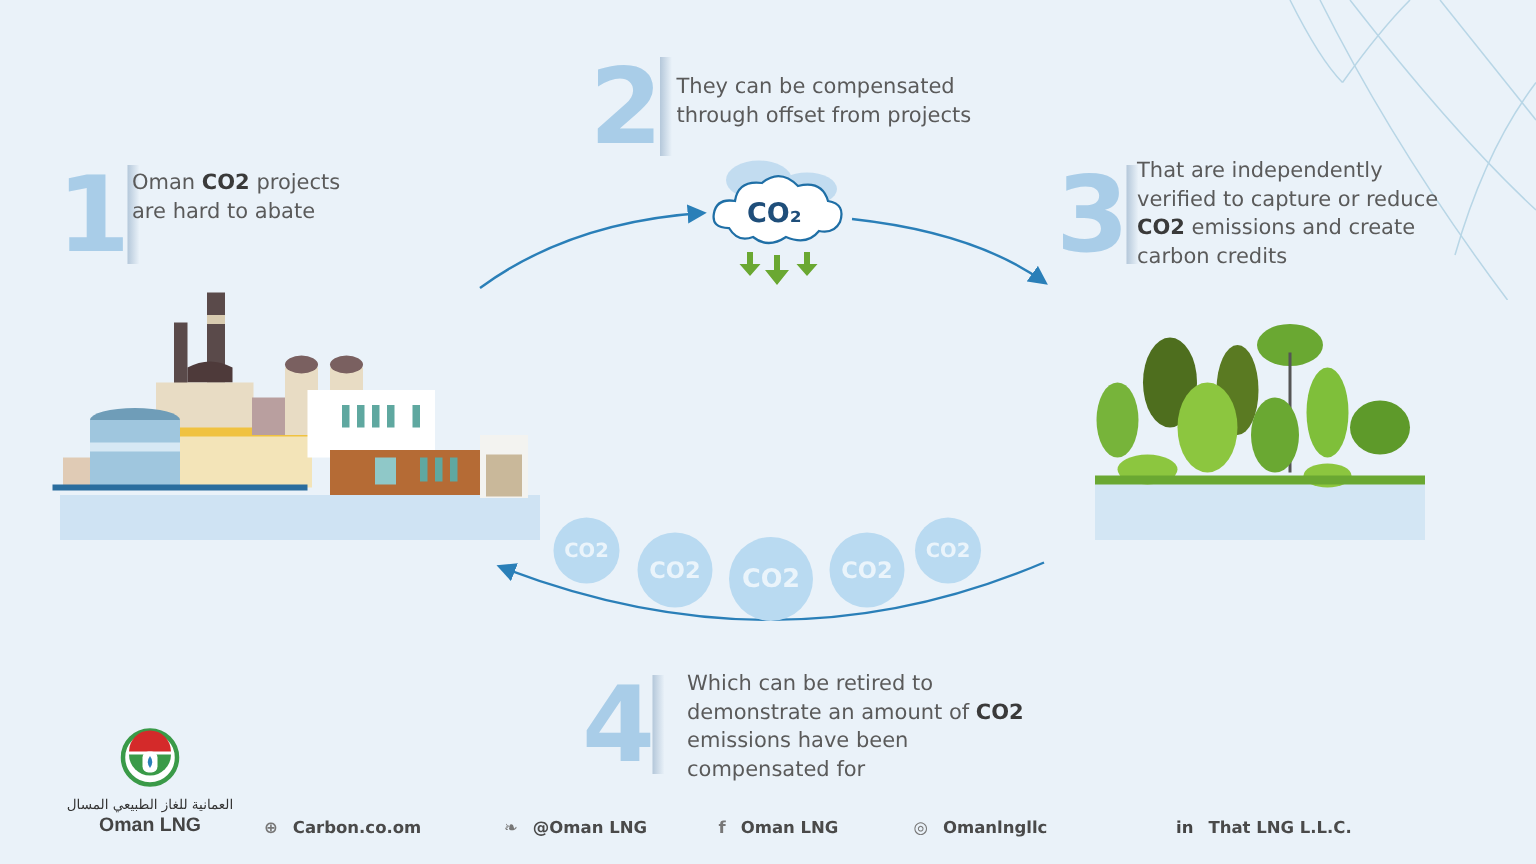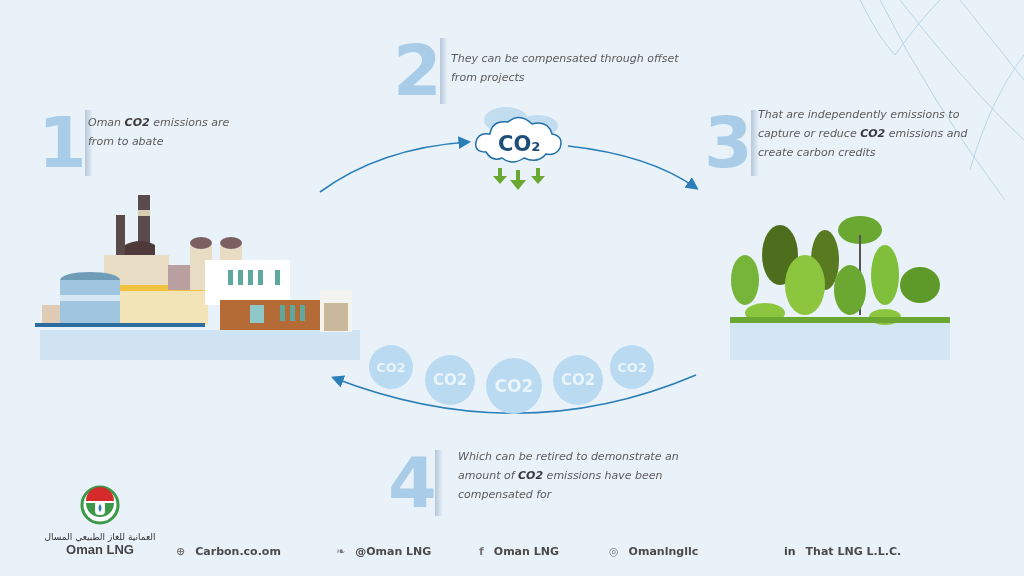--- a/index.html
+++ b/index.html
@@ -1,49 +1,49 @@
 <!DOCTYPE html>
 <html><head>
 <meta charset="utf-8">
 <style>
   html,body{margin:0;padding:0;}
   body{width:1024px;height:576px;overflow:hidden;background:#eaf2f9;font-family:"DejaVu Sans","Liberation Sans",sans-serif;position:relative;color:#555;}
   .abs{position:absolute;}
   .step-num{position:absolute;font-family:"DejaVu Sans",sans-serif;font-weight:bold;color:#a9cde8;line-height:1;}
   .step-num::after{content:"";position:absolute;right:-6px;top:2px;bottom:2px;width:8px;background:linear-gradient(90deg,rgba(80,120,160,0.35),rgba(234,242,249,0));}
-  .step-text{position:absolute;font-size:11px;line-height:19px;color:#5a5a5a;font-style:italic;}
+  .step-text{position:absolute;font-size:14px;line-height:19px;color:#5a5a5a;}
   .step-text b{color:#3a3a3a;}
   .title{position:absolute;left:398px;top:244px;font-size:31px;font-weight:bold;color:#2a86c2;line-height:37px;}
   .bubble{position:absolute;border-radius:50%;background:#b9daf1;color:#eaf4fb;font-weight:bold;display:flex;align-items:center;justify-content:center;}
   .footer-item{position:absolute;top:545px;font-size:11px;font-weight:bold;color:#4a4a4a;display:flex;align-items:center;gap:10px;}
   .footer-item .ic{color:#777;font-size:11px;}
 </style>
 </head>
 <body>
 
 <svg class="abs" style="left:820px;top:0" width="204" height="200">
   <path d="M40 0 Q60 40 75 55" stroke="#b8d6e6" fill="none" stroke-width="1"></path>
   <path d="M75 55 Q100 20 120 0" stroke="#b8d6e6" fill="none" stroke-width="1"></path>
   <path d="M60 0 Q110 100 185 200" stroke="#b8d6e6" fill="none" stroke-width="1"></path>
   <path d="M80 0 Q150 90 204 140" stroke="#b8d6e6" fill="none" stroke-width="1"></path>
   <path d="M140 0 Q180 50 204 80" stroke="#b8d6e6" fill="none" stroke-width="1"></path>
   <path d="M150 170 Q170 100 204 55" stroke="#b8d6e6" fill="none" stroke-width="1"></path>
 </svg>
 
 <div class="step-num" style="left:38px;top:108px;font-size:70px;">1</div>
 <div class="step-text" style="left:88px;top:113px;width:160px;">
-  <span>Oman </span><b>CO2</b><span> emissions are from to abate</span>
+  <span>Oman </span><b>CO2</b><span> projects are hard to abate</span>
 </div>
 
 <div class="step-num" style="left:393px;top:36px;font-size:70px;">2</div>
 <div class="step-text" style="left:451px;top:49px;width:240px;">They can be compensated through offset from projects</div>
 
 <div class="step-num" style="left:704px;top:108px;font-size:70px;">3</div>
 <div class="step-text" style="left:758px;top:105px;width:220px;">
-  <span>That are independently emissions to capture or reduce </span><b>CO2</b><span> emissions and create carbon credits</span>
+  <span>That are independently verified to capture or reduce </span><b>CO2</b><span> emissions and create carbon credits</span>
 </div>
 
 <div class="step-num" style="left:388px;top:448px;font-size:70px;">4</div>
 <div class="step-text" style="left:458px;top:447px;width:230px;">
   <span>Which can be retired to demonstrate an amount of </span><b>CO2</b><span> emissions have been compensated for</span>
 </div>
 
 <svg class="abs" style="left:0;top:0" width="1024" height="576">
   <defs>
     <marker id="ah" markerWidth="8" markerHeight="8" refX="6" refY="4" orient="auto">
@@ -57,21 +57,21 @@
 
 <div class="abs" style="left:468px;top:100px;width:100px;height:95px;">
   <svg width="100" height="95">
     <ellipse cx="38" cy="20" rx="22" ry="13" fill="#c2dcf0"></ellipse>
     <ellipse cx="70" cy="26" rx="20" ry="11" fill="#c2dcf0"></ellipse>
     <path d="M18 52 Q6 52 8 42 Q10 32 22 34 Q24 20 40 22 Q52 12 64 24 Q80 20 84 34 Q96 36 92 48 Q88 56 78 54 Q70 64 56 58 Q44 66 34 58 Q24 62 18 52 Z" fill="#fff" stroke="#1f6fa6" stroke-width="1.5"></path>
     <path d="M30 68 v8 h-5 l7 8 l7 -8 h-5 v-8 Z" fill="#6aa832"></path>
     <path d="M48 70 v10 h-6 l8 10 l8 -10 h-6 v-10 Z" fill="#6aa832"></path>
     <path d="M68 68 v8 h-5 l7 8 l7 -8 h-5 v-8 Z" fill="#6aa832"></path>
   </svg>
-  <div style="position:absolute;left:30px;top:32px;font-size:21px;font-weight:bold;color:#1f4e7a;">CO₂</div>
+  <div style="position:absolute;left:30px;top:32px;font-size:18px;font-weight:bold;color:#1f4e7a;">CO₂</div>
 </div>
 
 <div class="title">
 </div>
 
 <div class="bubble" style="left:369px;top:345px;width:44px;height:44px;font-size:13px;">CO2</div>
 <div class="bubble" style="left:425px;top:355px;width:50px;height:50px;font-size:15px;">CO2</div>
 <div class="bubble" style="left:486px;top:358px;width:56px;height:56px;font-size:17px;">CO2</div>
 <div class="bubble" style="left:553px;top:355px;width:50px;height:50px;font-size:15px;">CO2</div>
 <div class="bubble" style="left:610px;top:345px;width:44px;height:44px;font-size:13px;">CO2</div>

